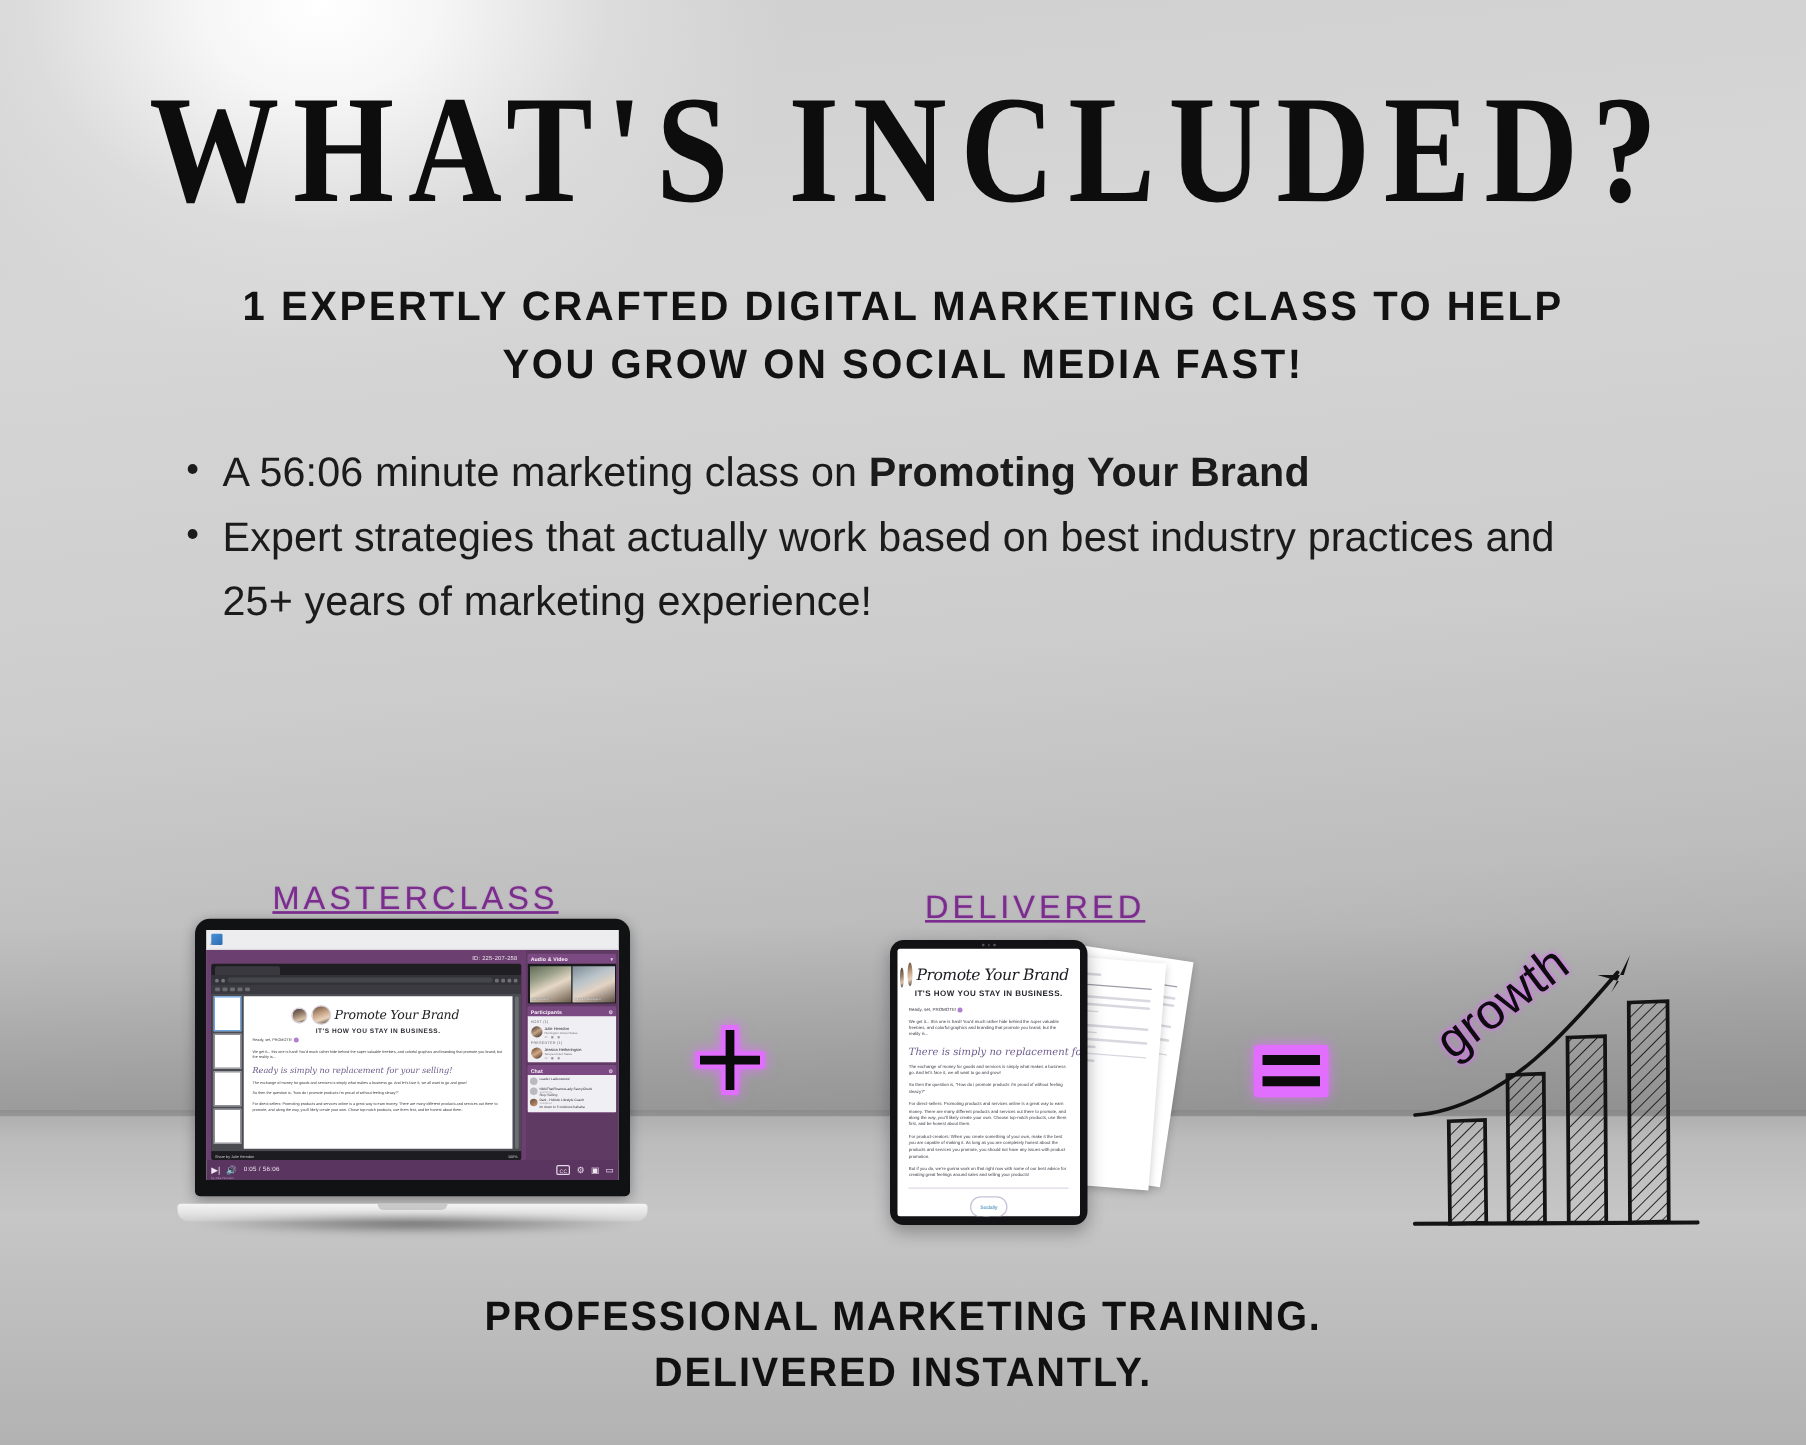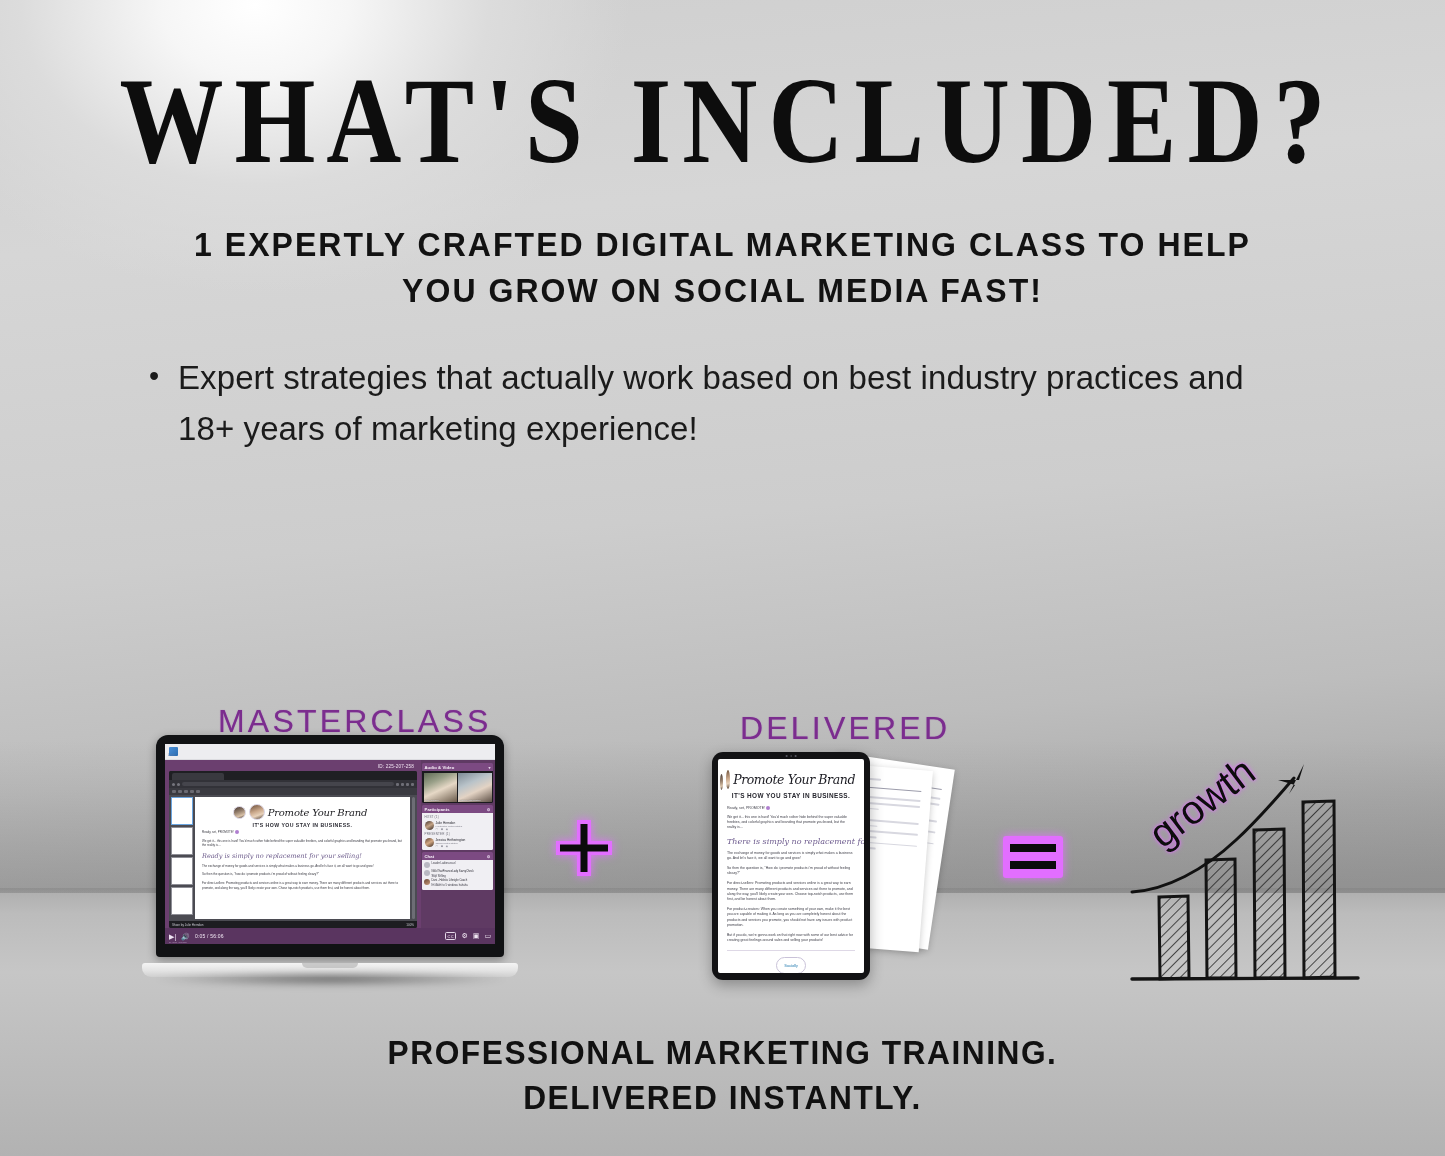--- a/index.html
+++ b/index.html
@@ -94,25 +94,26 @@
     left: 4px;
     top: -1px;
     font-size: 29px;
     color: #1b1b1b;
   }
   .bullets b { font-weight: bold; }
 
   
   .plabel {
     position: absolute;
-    font-size: 32px;
+    font-size: 26px;
     letter-spacing: 3.2px;
     color: #7b2d8e;
     text-shadow: 0 0 1px rgba(140,40,170,0.55);
     white-space: nowrap;
+    text-decoration: underline;
   }
   .plabel.masterclass { top: 703px; left: 218px; }
   .plabel.resource    { top: 710px; left: 740px; }
 
   
   .laptop { position: absolute; top: 735px; left: 142px; width: 376px; height: 250px; }
   .lid {
     position: absolute; top: 0; left: 14px;
     width: 348px; height: 222px;
     background: #111214;
@@ -341,21 +342,24 @@
 
   <h1 class="title">WHAT'S INCLUDED?</h1>
 
   <div class="subtitle">
     <div>1 EXPERTLY CRAFTED DIGITAL MARKETING CLASS TO HELP</div>
     <div>YOU GROW ON SOCIAL MEDIA FAST!</div>
   </div>
 
   <ul class="bullets">
     <li>
-      <span>Expert strategies that actually work based on best industry practices and 18+ years of marketing experience!</span>
+      <span>A  56:06 minute marketing class on </span><b>Promoting Your Brand</b>
+    </li>
+    <li>
+      <span>Expert strategies that actually work based on best industry practices and 25+ years of marketing experience!</span>
     </li>
   </ul>
 
   <div class="plabel masterclass">MASTERCLASS</div>
   <div class="plabel resource">DELIVERED</div>
 
   <div class="laptop">
     <div class="lid">
       <div class="screen">
 

